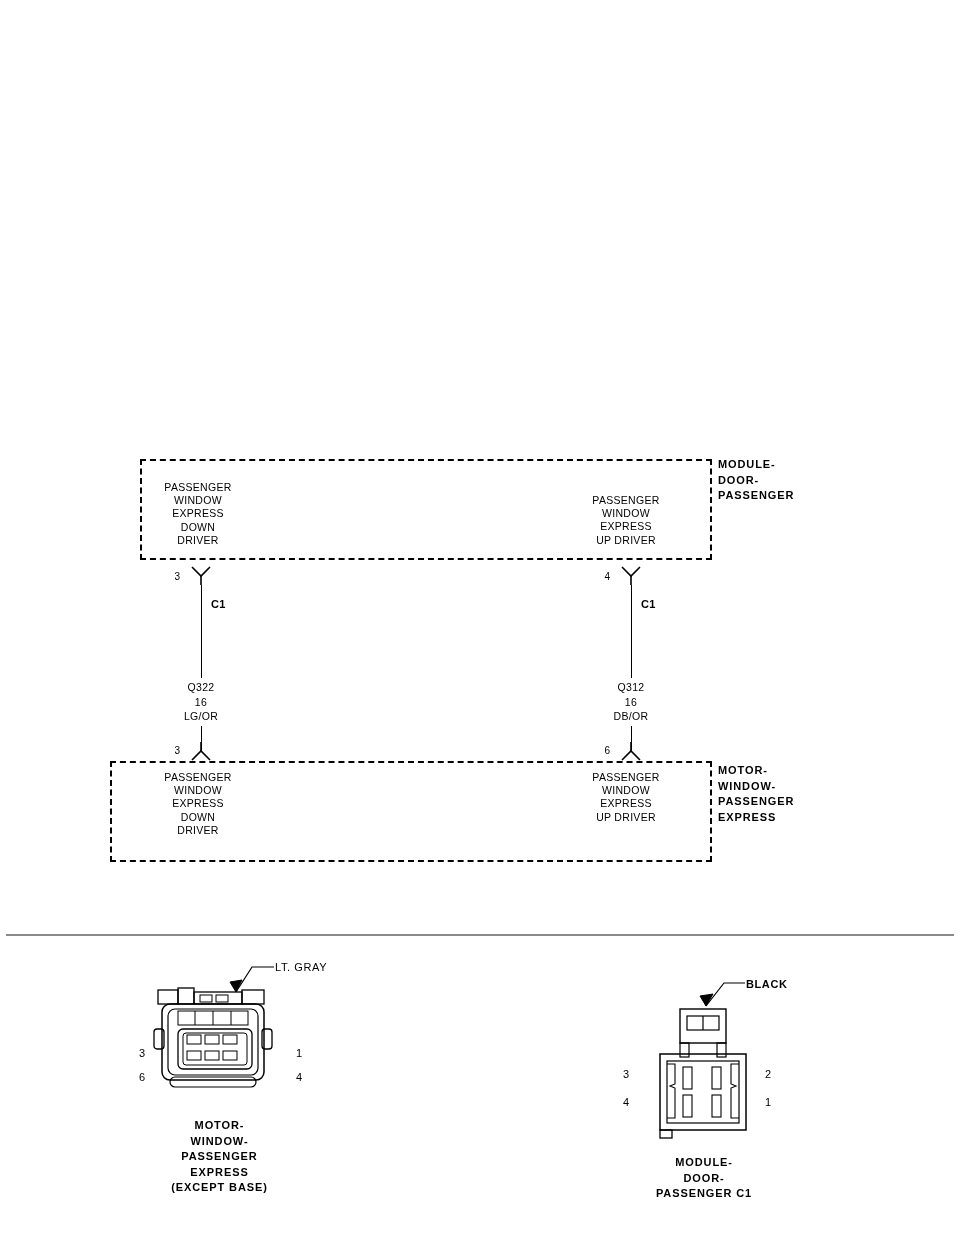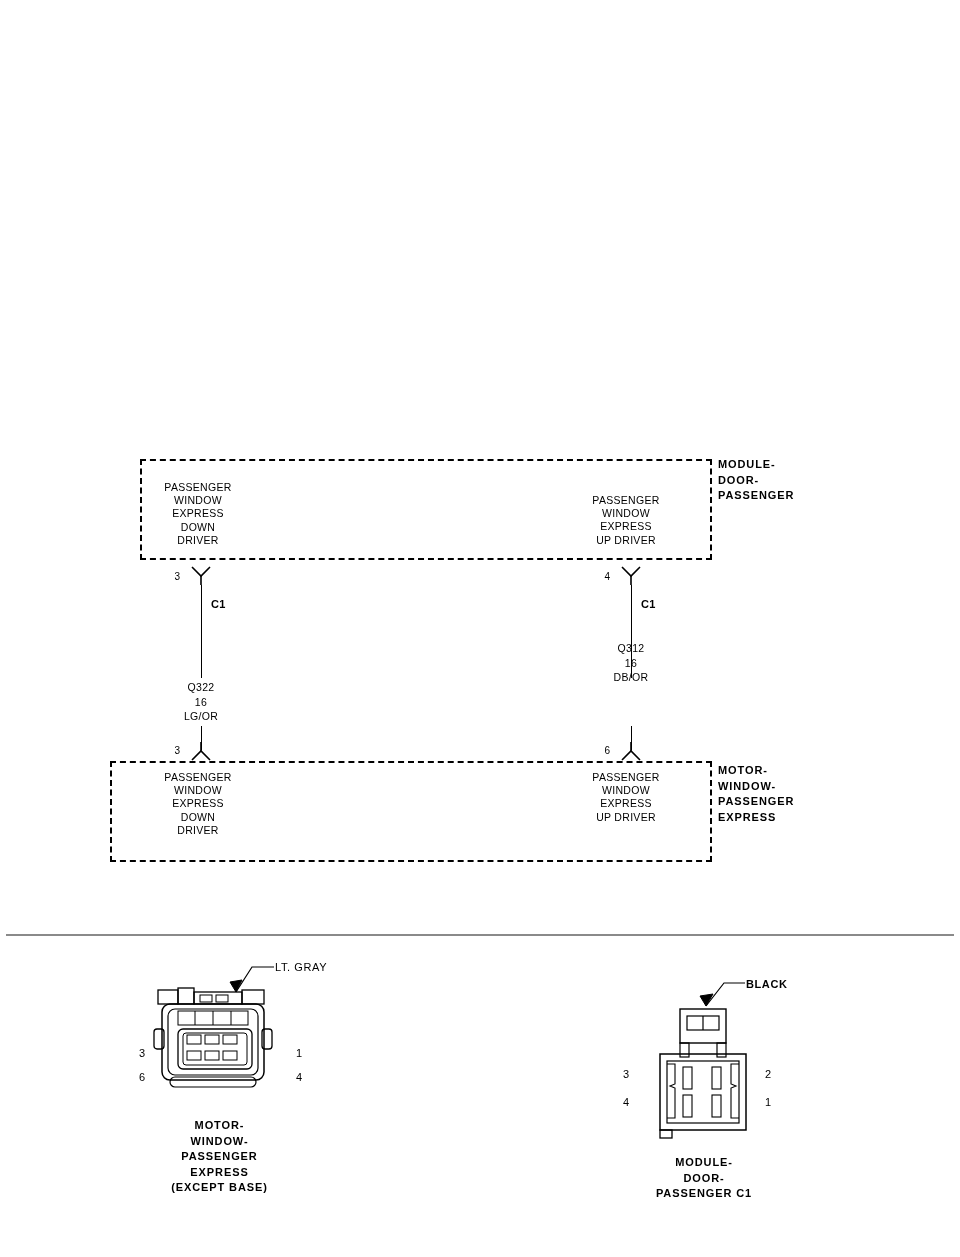--- a/index.html
+++ b/index.html
@@ -184,21 +184,21 @@
   <div class="conn-id" style="left:641px; top:571px;">C1</div>
 
   <div class="wire" style="left:201px; top:585px; height:93px;"></div>
 
   <div class="wire-label" style="left:153px; top:680px; width:96px;"><span>Q322</span><br><span>16</span><br><span>LG/OR</span></div>
 
   <div class="wire" style="left:201px; top:726px; height:24px;"></div>
 
   <div class="wire" style="left:631px; top:585px; height:93px;"></div>
 
-  <div class="wire-label" style="left:583px; top:641px; width:96px;"><span>Q312</span><br><span>16</span><br><span>DB/OR</span></div>
+  <div class="wire-label" style="left:583px; top:680px; width:96px;"><span>Q312</span><br><span>16</span><br><span>DB/OR</span></div>
 
   <div class="wire" style="left:631px; top:726px; height:24px;"></div>
 
   <div class="pin-num" style="left:166px; top:745px; width:14px;">3</div>
 
   <svg class="abs" style="left:190px; top:740px;" width="22" height="22" viewBox="0 0 22 22">
     <path d="M2 20 L11 11 L20 20" fill="none" stroke="#000" stroke-width="1.6"></path>
     <path d="M11 11 L11 2" fill="none" stroke="#000" stroke-width="1.6"></path>
   </svg>
 

